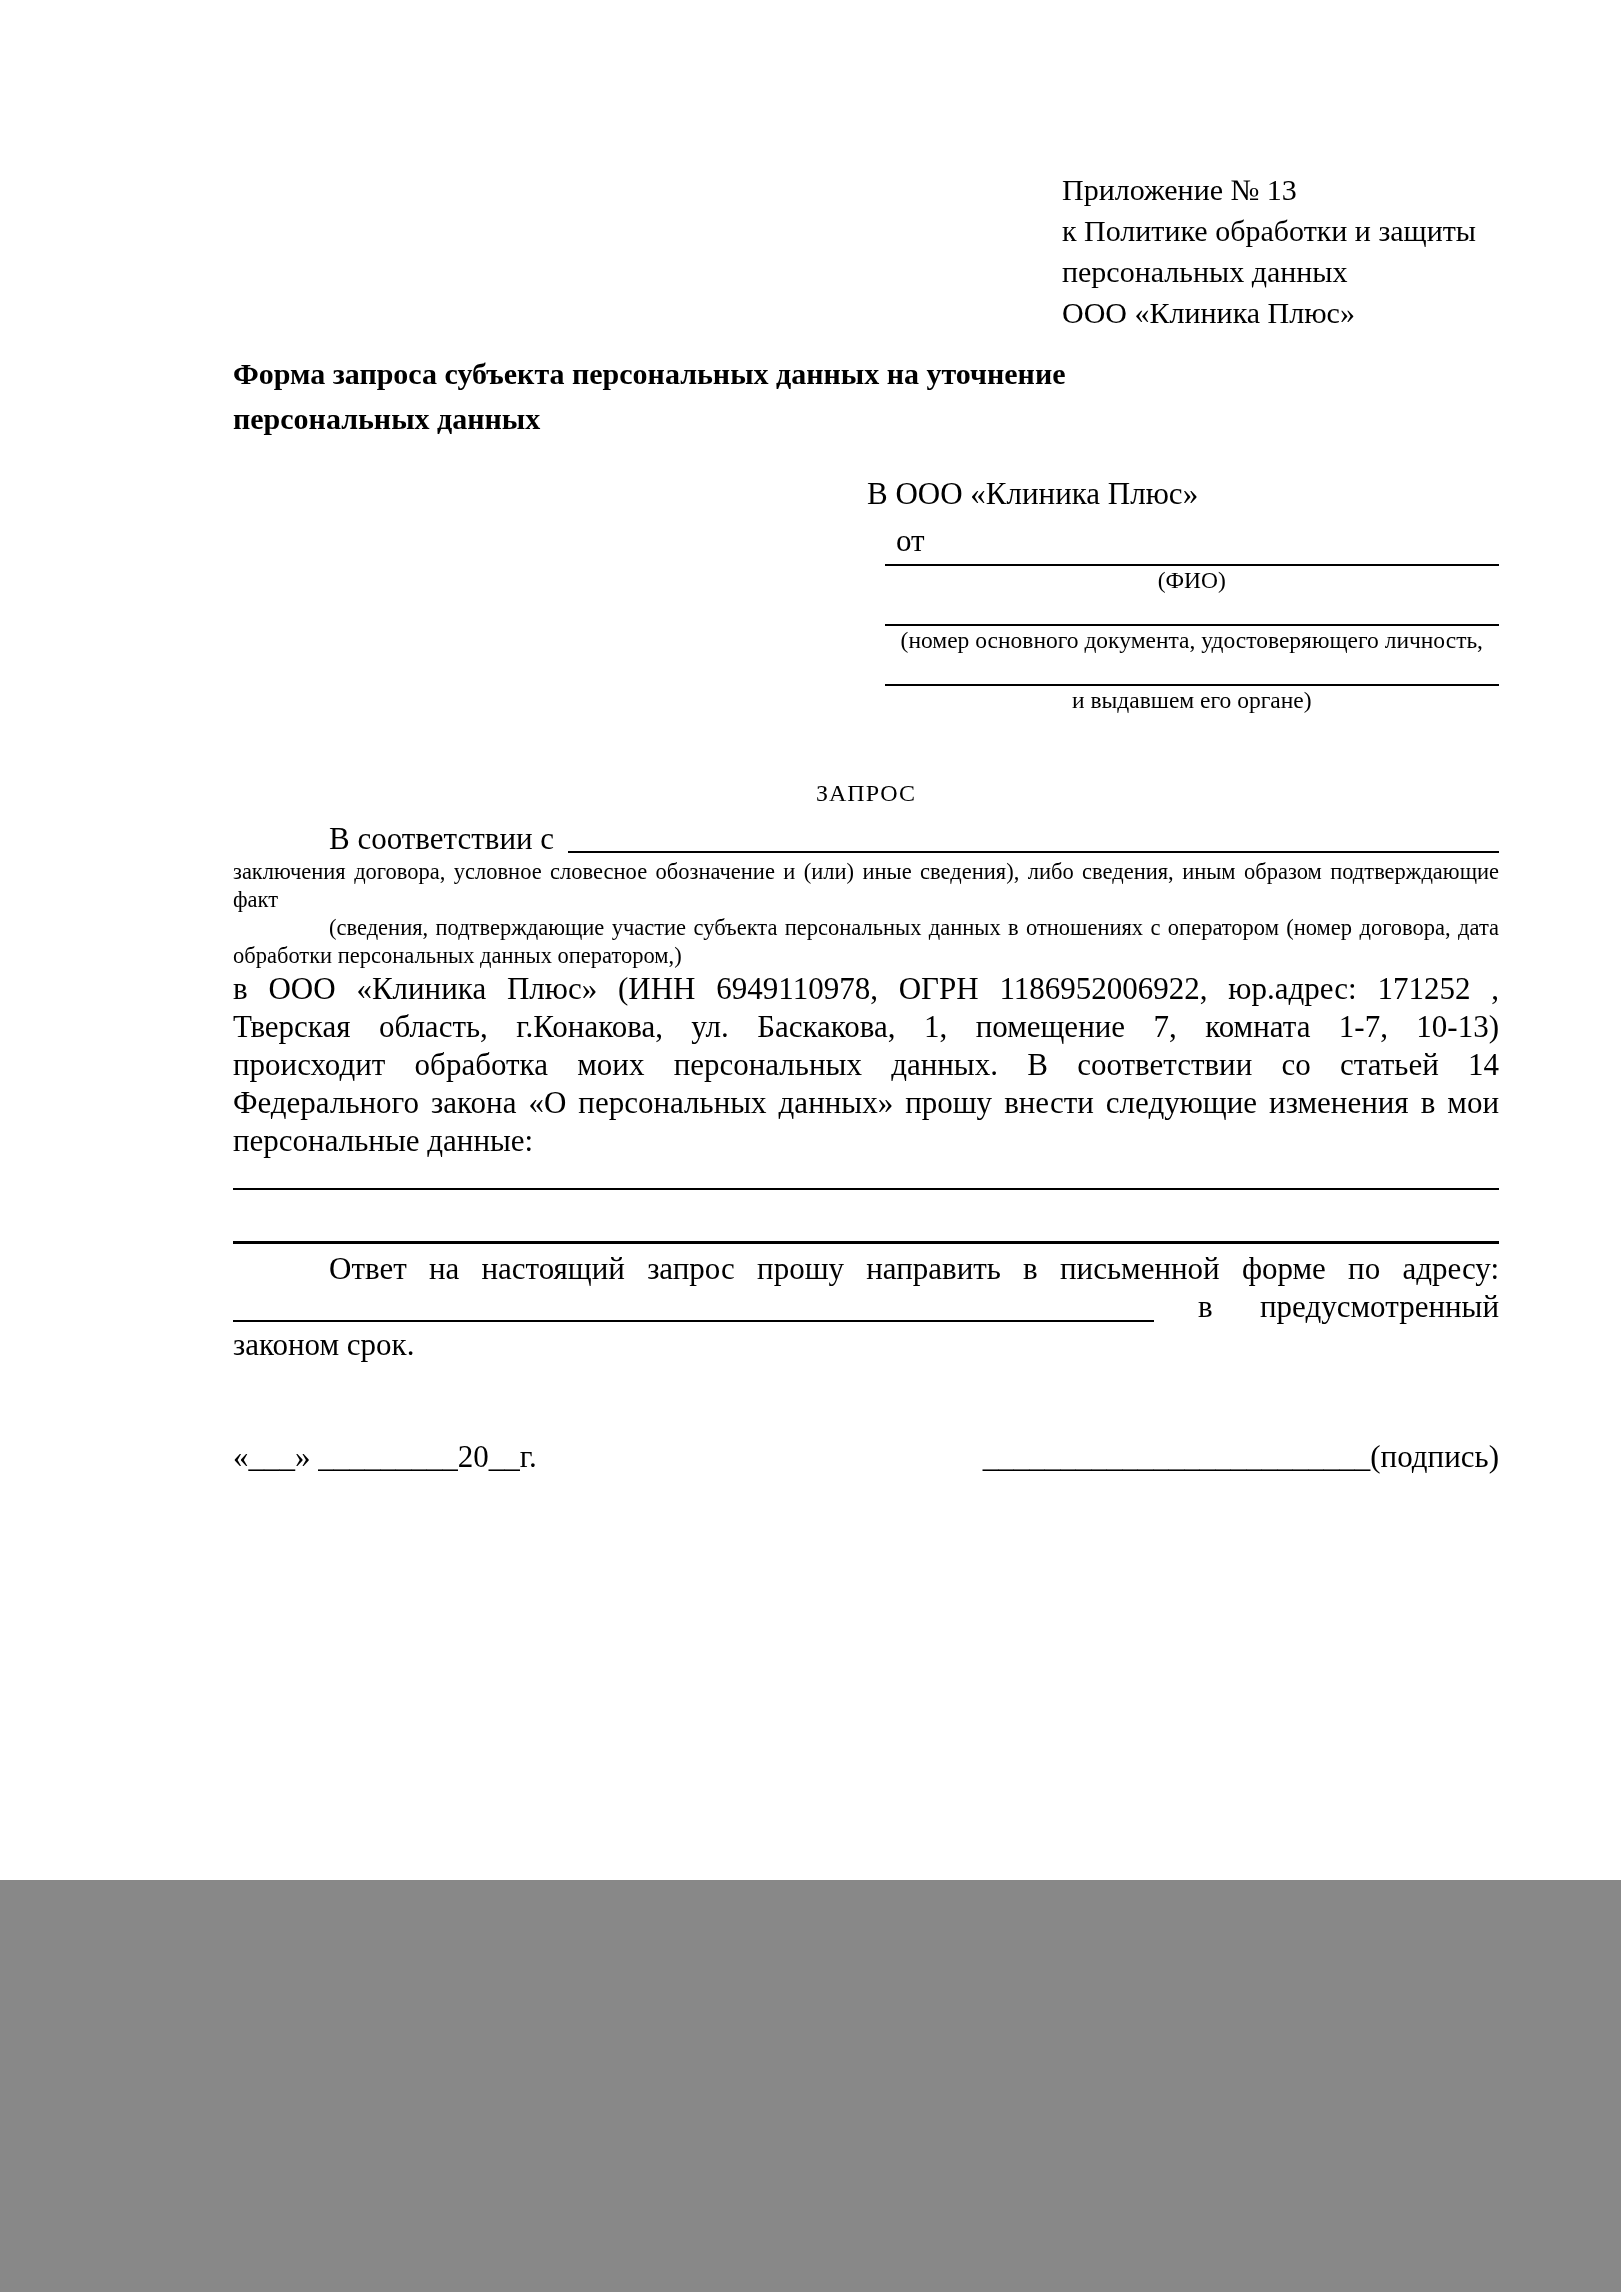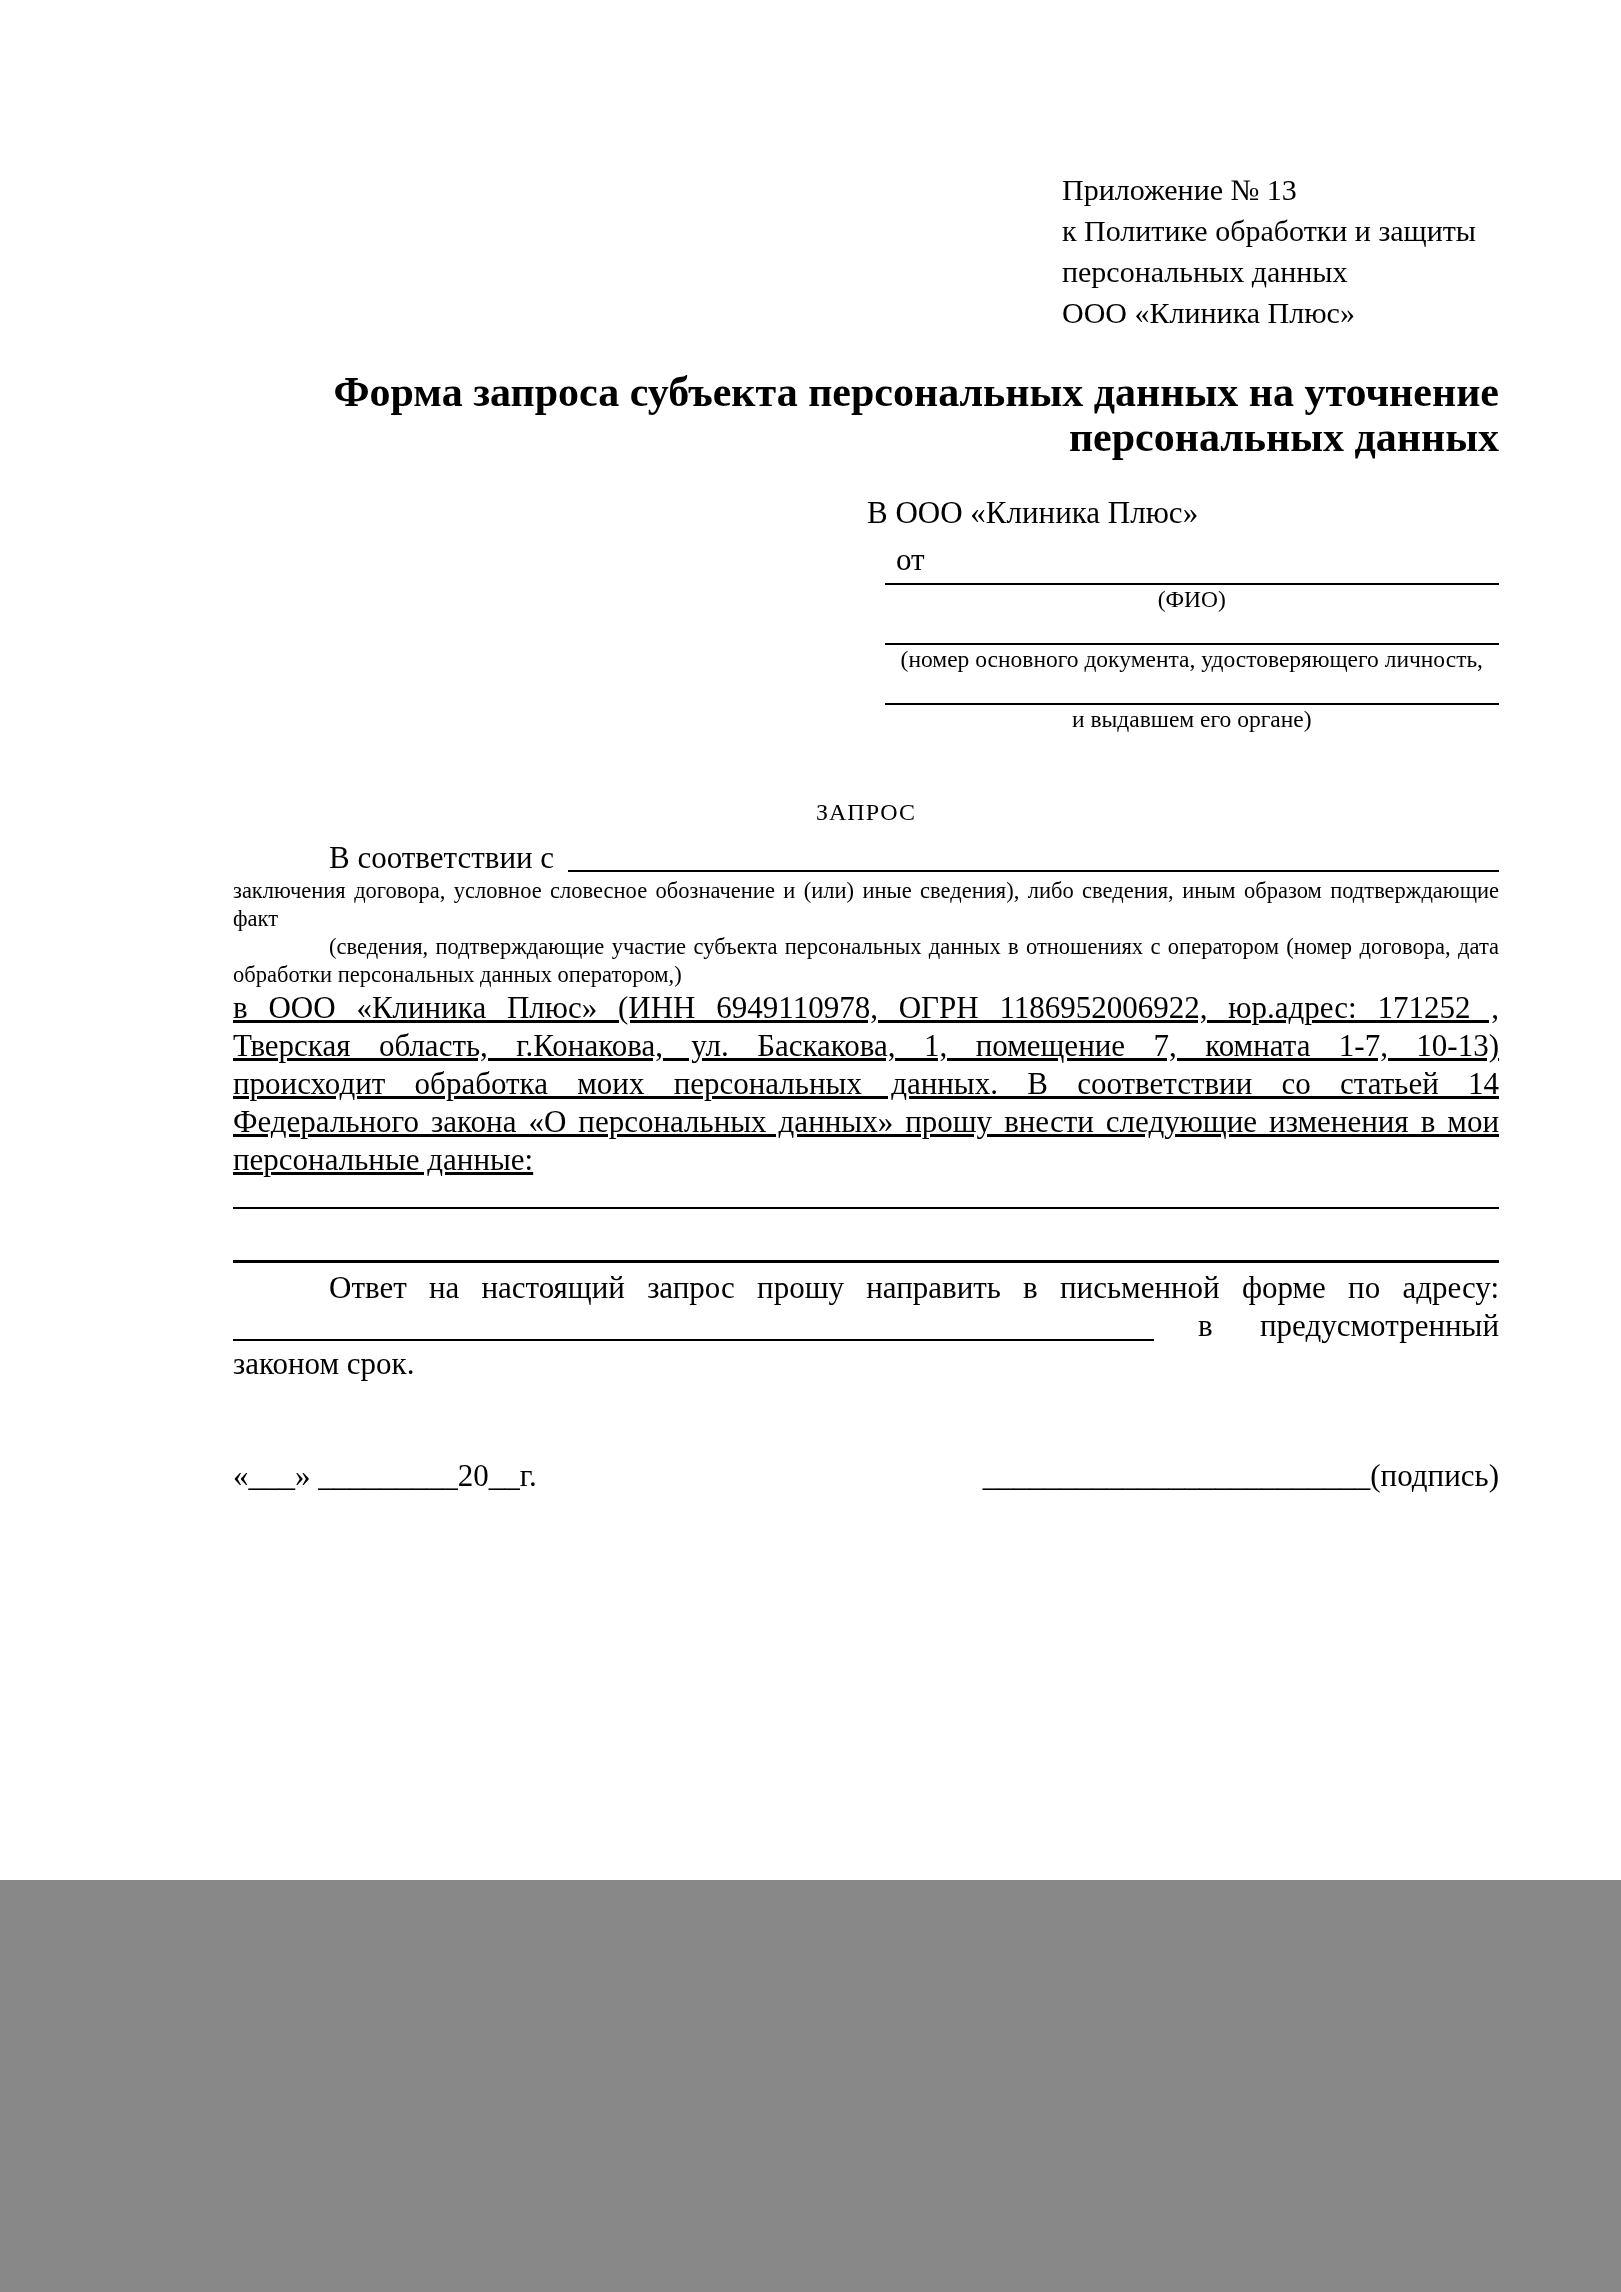--- a/index.html
+++ b/index.html
@@ -13,40 +13,40 @@
     padding:169px 122px 0 233px; 
     width:1621px;
   }
   
   .appendix{
     margin-left:auto;width:437px;
     font-size:30px;line-height:41px;white-space:nowrap;
   }
   
   .title{
-    margin:37px 0 0 0;font-size:42px;line-height:45px;
-    font-weight:bold;text-align:right;
+    margin:18px 0 0 0;font-size:30px;line-height:45px;
+    font-weight:bold;text-align:left;
   }
   .title .tline{display:block;}
   
   .addressee{margin-top:33px;margin-left:634px;font-size:31px;line-height:39px;}
   .addressee .from{margin:7.8px 0 0 29px;}
   .field{margin-bottom:5.9px;padding-left:17.6px;}
   .wline{height:23.5px;border-bottom:2.9px solid #000;}
   .field-first .wline{height:3.9px;}
   .caption{font-size:23.5px;line-height:29px;text-align:center;}
   
   .zapros{margin-top:59px;font-size:24px;line-height:39px;text-align:center;letter-spacing:1px;}
   .intro-row{margin-top:5.9px;display:flex;font-size:31px;line-height:39px;padding-left:96px;}
   .intro-line{flex:1;border-bottom:2.9px solid #000;margin:0 0 4.9px 13.7px;}
   .note{font-size:22.5px;line-height:28px;}
   .note .nline{display:block;}
   .indent{text-indent:96px;}
   .jstretch{text-align:justify;text-align-last:justify;}
-  .body-par{font-size:31px;line-height:38px;text-decoration:underline;}
+  .body-par{font-size:31px;line-height:38px;}
   .body-par .bline{display:block;}
   
   .blank1{margin-top:7.8px;height:19.6px;border-bottom:2.9px solid #000;}
   .blank2{height:51px;border-bottom:3.9px solid #000;}
   
   .reply1{margin-top:5.9px;font-size:31px;line-height:38px;}
   .reply-row{display:flex;font-size:31px;line-height:38px;}
   .addr-line{width:921px;border-bottom:2.9px solid #000;margin-bottom:3.9px;}
   .reply-tail{flex:1;padding-left:44px;text-align:justify;text-align-last:justify;font-family:Liberation Serif, serif;}
   .reply-last{font-size:31px;line-height:38px;}

